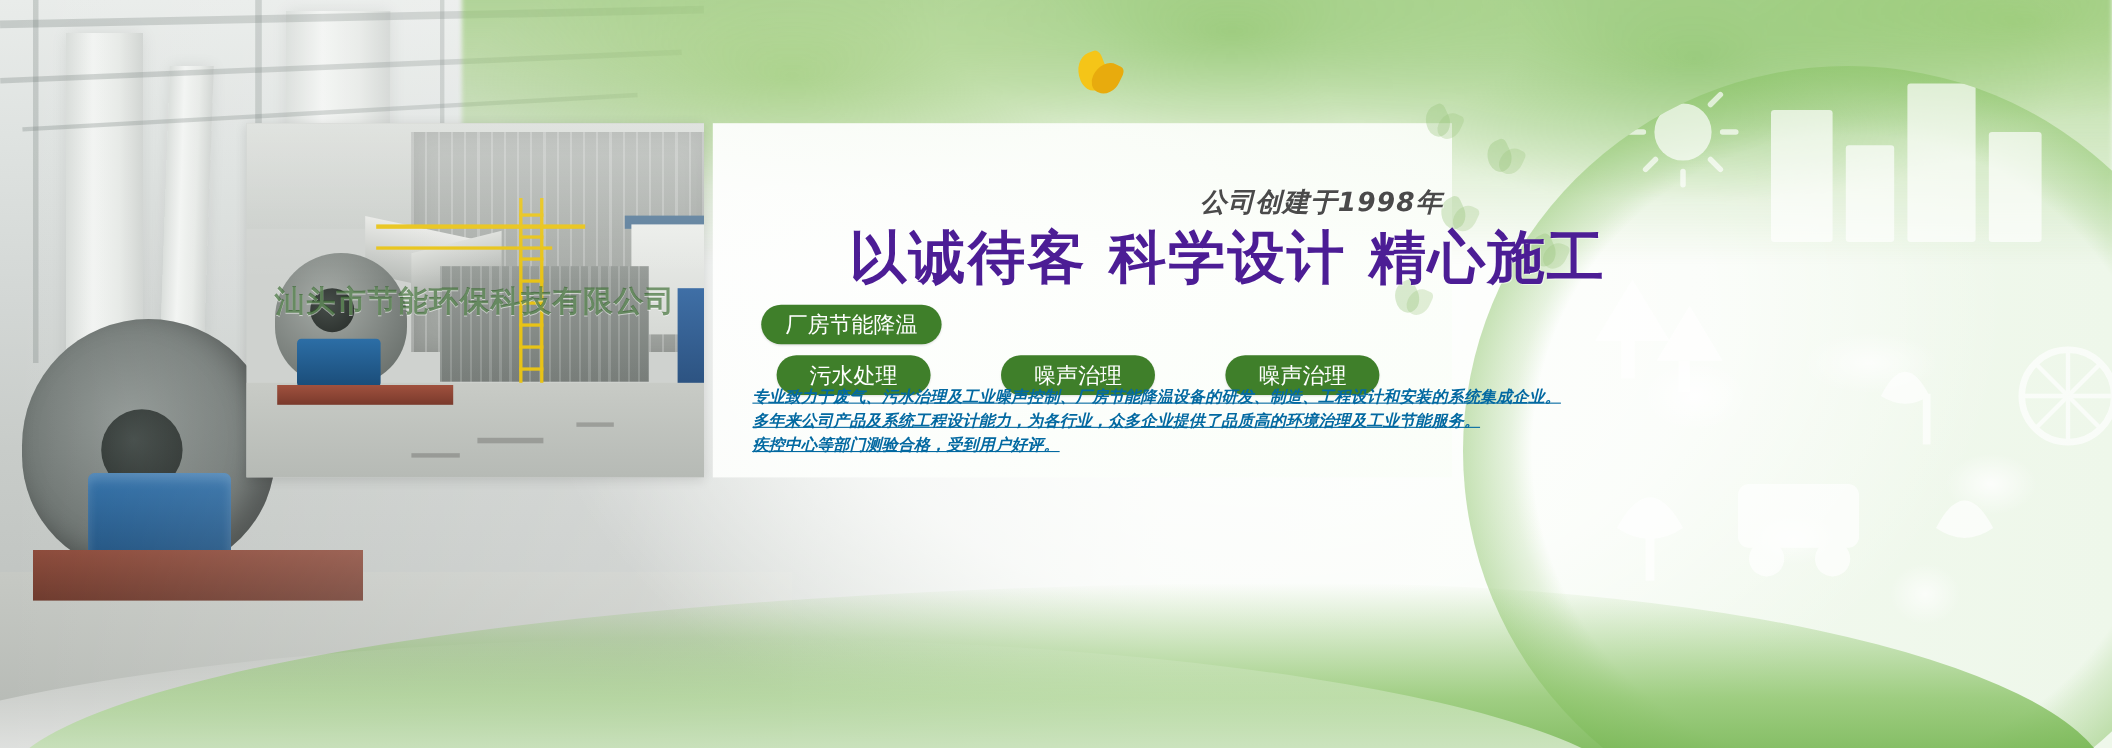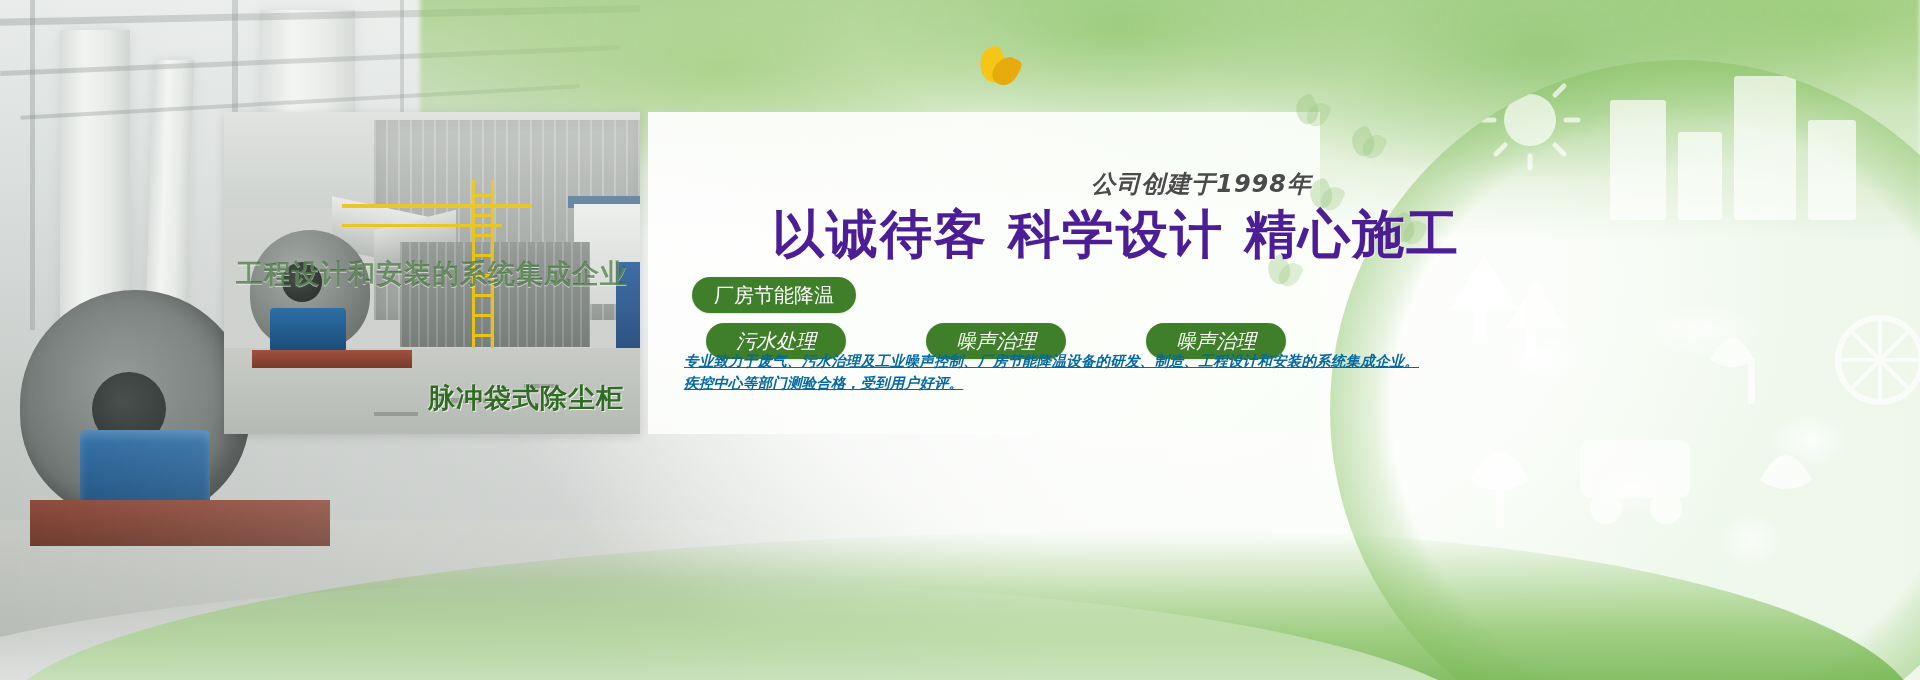--- a/index.html
+++ b/index.html
@@ -220,21 +220,21 @@
     background:#3f7f2a;
     color:#ffffff;
     border-radius:22px;
     height:36px; line-height:36px;
     padding:0 22px;
     font-size:20px; font-weight:400;
     white-space:nowrap;
     text-align:center;
     box-shadow:0 1px 2px rgba(0,0,0,.12);
   }
-  .pill-row.r2 { padding-left:14px; gap:80px;font-style:italic; }
+  .pill-row.r2 { padding-left:14px; gap:64px; }
   .pill-row.r2 .pill { padding:0 30px; }
 
   .paragraph {
     position:absolute; left:32px; top:238px; width:640px;
     font-size:14.5px; line-height:22px;
     font-style:italic; font-weight:600;
     color:#0369a1; letter-spacing:.2px;text-decoration:underline;
   }
   .paragraph div { white-space:nowrap; }
 
@@ -338,22 +338,21 @@
       <i style="top:74px"></i>
         <i style="top:94px"></i>
         <i style="top:114px"></i>
       <i style="top:134px"></i>
         <i style="top:154px"></i>
     </div>
     <div class="pc-debris" style="left:210px;top:286px;width:60px;height:5px;"></div>
     <div class="pc-debris" style="left:150px;top:300px;width:44px;height:4px;"></div>
     <div class="pc-debris" style="left:300px;top:272px;width:34px;height:4px;"></div>
     <div class="pc-haze"></div>
-    <div class="pc-watermark">工程设计和安装的系统集成企业</div>
-    <div class="pc-caption">脉冲袋式除尘柜</div>
+    <div class="pc-watermark">汕头市节能环保科技有限公司</div>
   </div>
 
   <div class="panel"></div>
 
   <div class="bfly bfly-gold" style="left:980px; top:48px;">
       <span class="w1"></span>
       <span class="w2"></span>
     </div>
   <div class="bfly bfly-pale" style="left:1296px; top:96px;">
       <span class="w1"></span>
@@ -388,20 +387,21 @@
       </div>
       <div class="pill-row r2">
         <div class="pill">污水处理</div>
         <div class="pill">噪声治理</div>
         <div class="pill">噪声治理</div>
       </div>
     </div>
 
     <div class="paragraph">
       <div>专业致力于废气、污水治理及工业噪声控制、厂房节能降温设备的研发、制造、工程设计和安装的系统集成企业。</div>
+      <div>多年来公司产品及系统工程设计能力，为各行业，众多企业提供了品质高的环境治理及工业节能服务。</div>
       <div>疾控中心等部门测验合格，受到用户好评。</div>
     </div>
   </div>
 
   <div class="bg-wave"></div>
   <div class="bg-wave2"></div>
 
 </div>
 
 </body></html>

